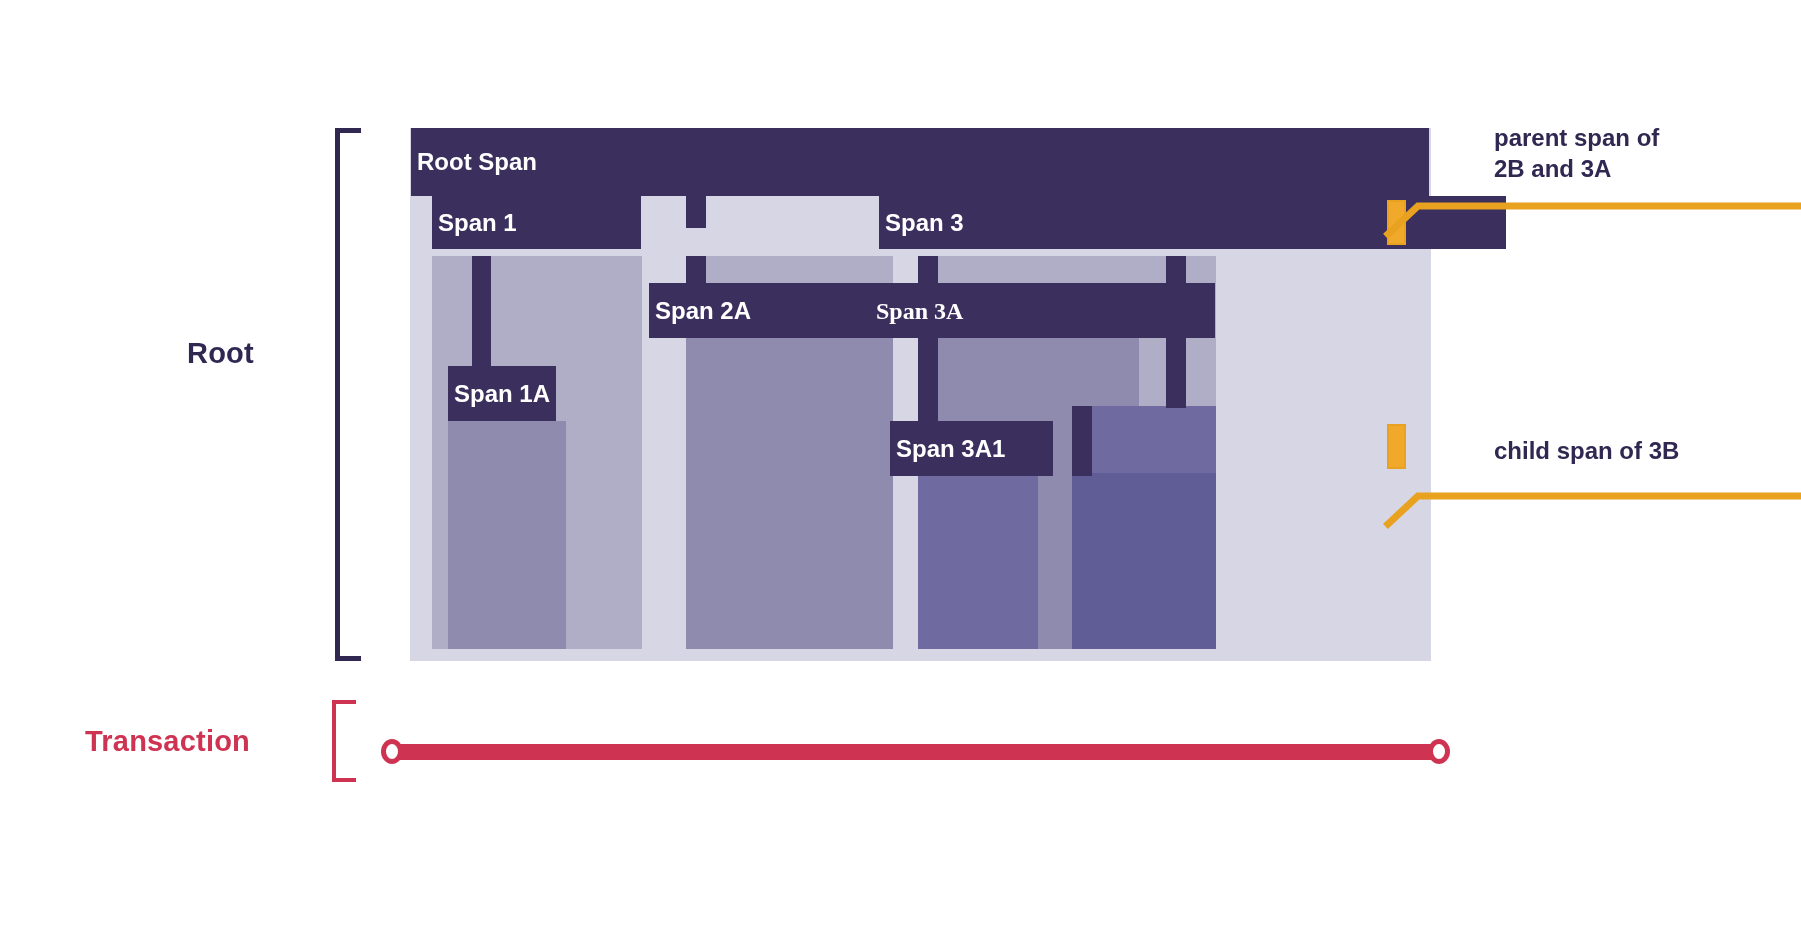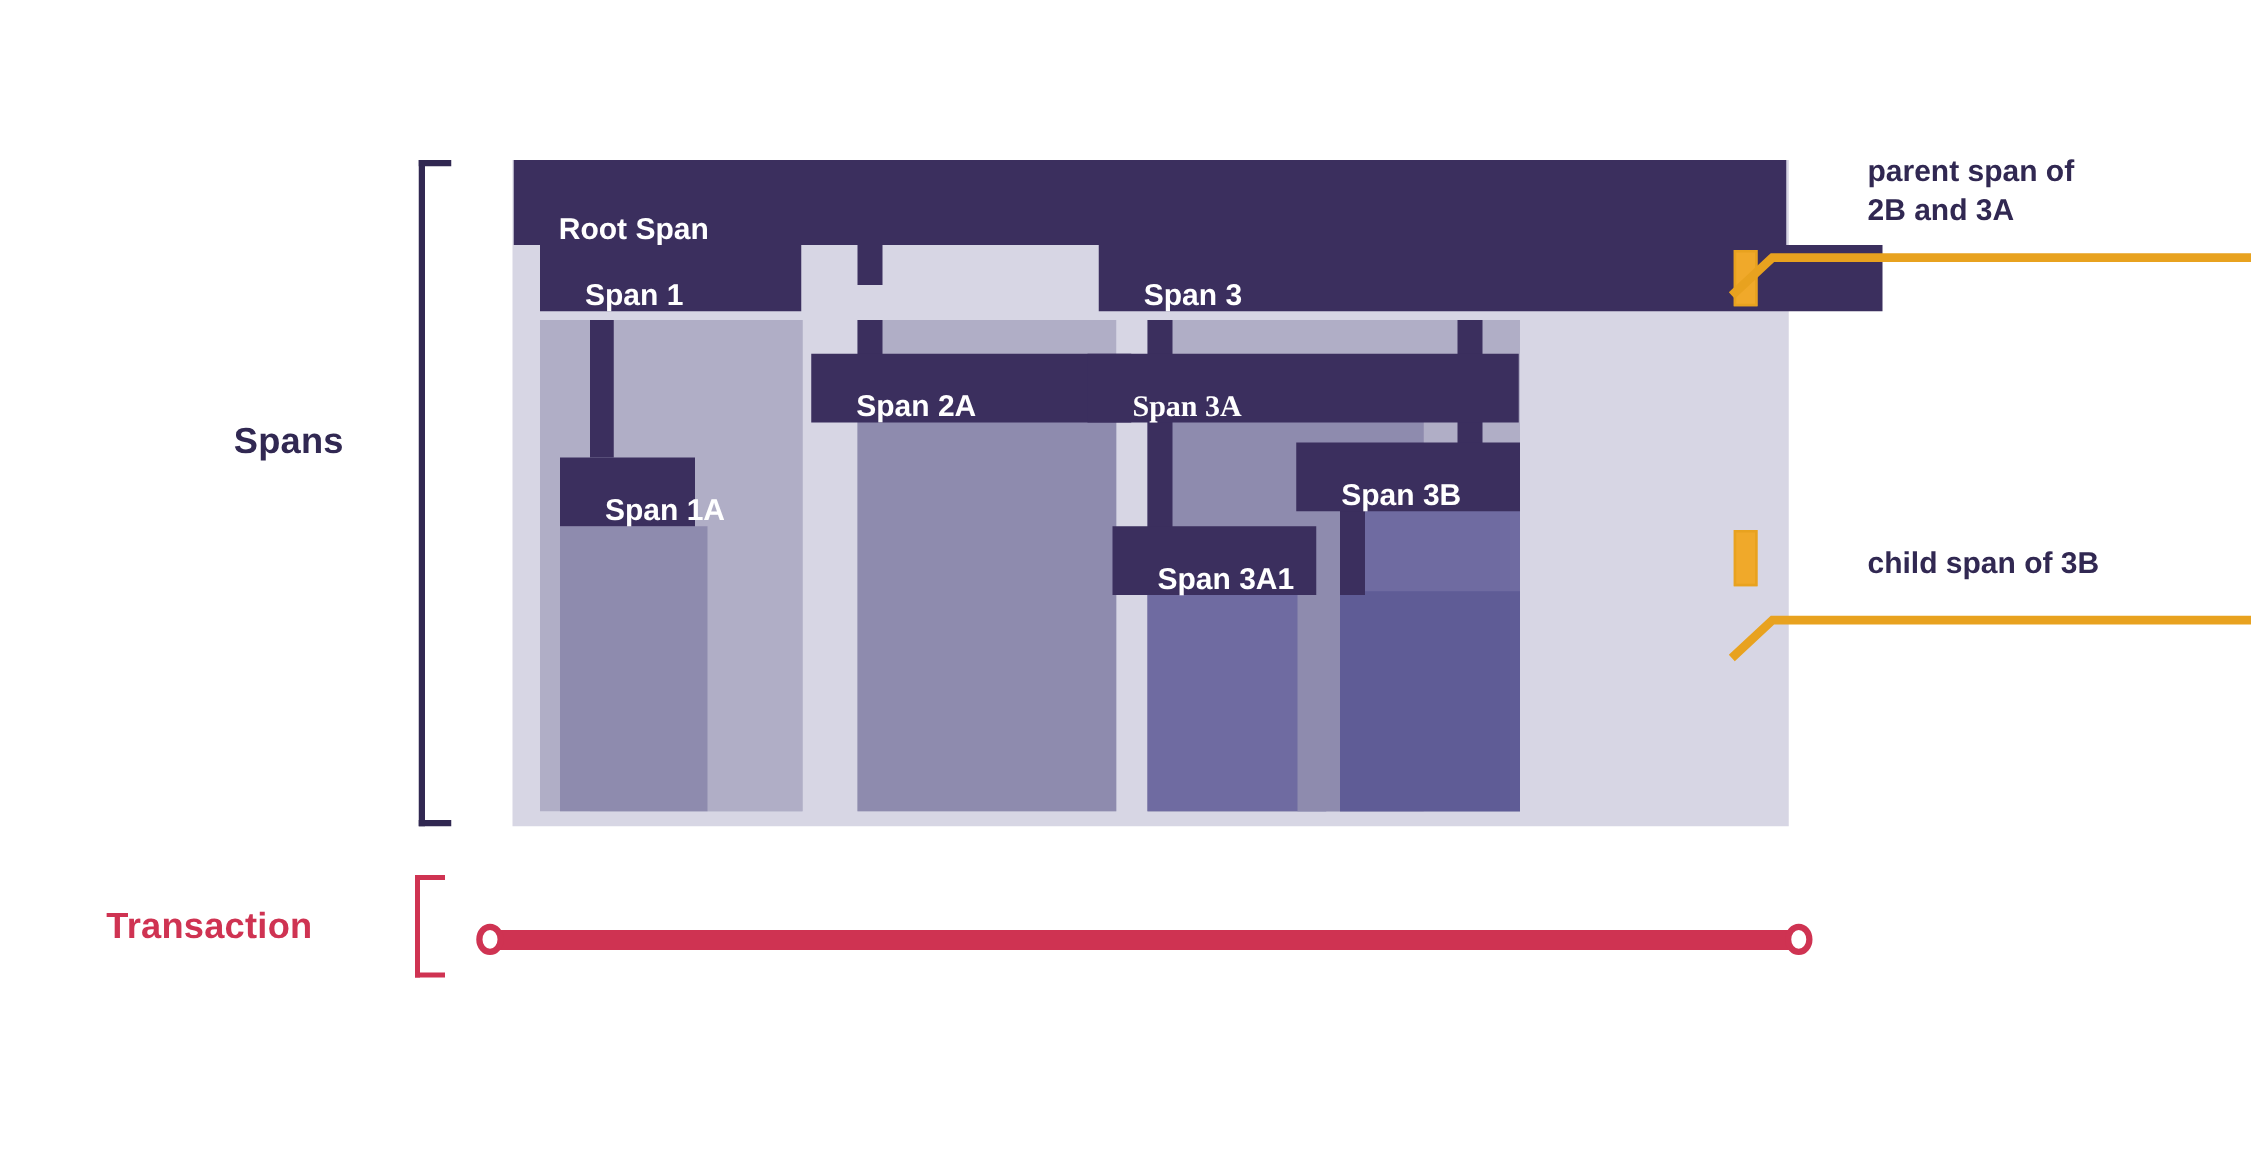--- a/index.html
+++ b/index.html
@@ -57,23 +57,23 @@
   }
   
   .bar{
     position:absolute;
     background:#3b2f5e;
     color:#ffffff;
     font-size:24px;
     font-weight:700;
     line-height:1;
     display:flex;
-    align-items:flex-end;
+    align-items:center;
     box-sizing:border-box;
-    padding-left:36px;
+    padding-left:6px;
     white-space:nowrap;
   }
   .bar.root{background:#3b2f5e;}
   
   .body{
     position:absolute;
     background:rgba(90,72,150,0.22);
   }
   .body.l1{background:#b0aec6;}
   .body.l2{background:#8e8bae;}
@@ -117,21 +117,21 @@
     box-sizing:border-box;
   }
   #txn-cap-left{left:381px;top:739px;}
   #txn-cap-right{left:1428px;top:739px;}
 </style>
 </head>
 <body>
 
 <div id="stage">
 
-  <div class="grouplabel" id="spans-label">Spans</div>
+  <div class="grouplabel" id="spans-label">Root</div>
 
   <div class="bracket" id="spans-bracket">
     <div class="top"></div>
     <div class="vert"></div>
     <div class="bot"></div>
   </div>
 
   <div id="waterfall">
 
     <div class="shell"></div>
@@ -183,23 +183,20 @@
     </div>
 
     <div class="bar" style="left:460px;top:155px;width:345px;height:55px;font-family:Liberation Serif, serif;">
       <span>Span 3A</span>
     </div>
 
     <div class="bar" style="left:480px;top:293px;width:163px;height:55px;">
       <span>Span 3A1</span>
     </div>
 
-    <div class="bar" style="left:627px;top:226px;width:179px;height:55px;">
-      <span>Span 3B</span>
-    </div>
 
 
     <div class="marker" style="left:977px;top:72px;width:19px;height:45px;"></div>
     <div class="marker" style="left:977px;top:296px;width:19px;height:45px;"></div>
   </div>
 
   <div class="callout-text" id="parent-callout-text" style="left:1494px;top:123px;">parent span of
 2B and 3A</div>
 
   <svg class="leader" id="parent-leader" style="left:1380px;top:198px;width:420px;height:40px;" viewBox="0 0 420 40">

